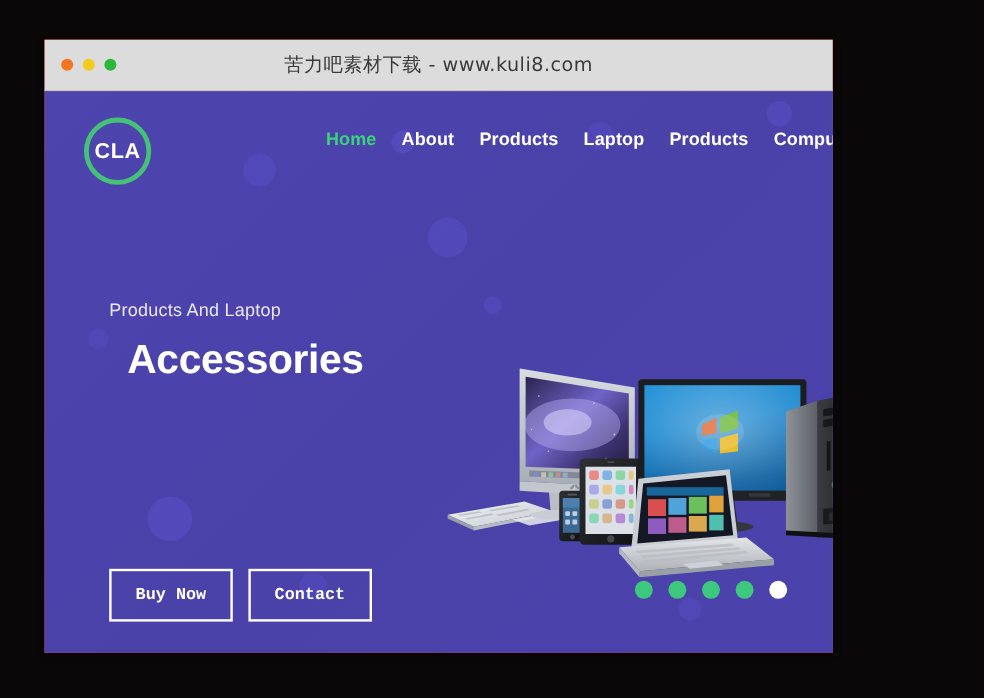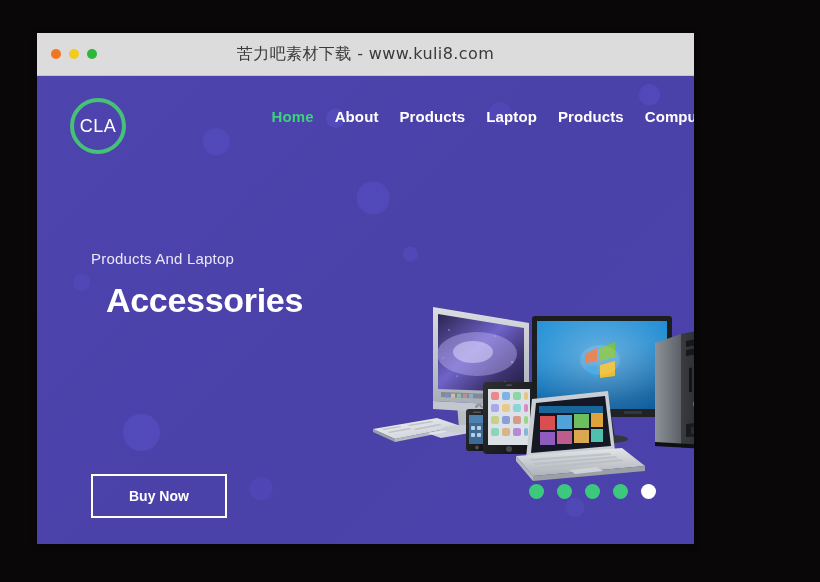--- a/index.html
+++ b/index.html
@@ -90,21 +90,21 @@
     border-radius: 50%;
     border: 4px solid #45c178;
     box-sizing: border-box;
     display: flex;
     align-items: center;
     justify-content: center;
   }
   #logo-text {
     color: #ffffff;
     font-size: 18px;
-    font-weight: normal;
+    font-weight: bold;
     letter-spacing: 0.5px;
   }
   #nav-links {
     position: absolute;
     right: 44px;
     top: 32px;
     display: flex;
     align-items: center;
     gap: 21px;
     padding-left: 44px;
@@ -156,22 +156,22 @@
     top: 306px;
     display: flex;
     gap: 13px;
   }
   .hero-btn {
     background: transparent;
     border: 2px solid #ffffff;
     color: #ffffff;
     font-size: 14px;
     font-weight: bold;
-    font-family: Liberation Sans, sans-serif;
-    padding: 13px 36px;
+    font-family: Liberation Mono, monospace;
+    padding: 13px 20px;
     cursor: pointer;
     line-height: 1;
   }
 
   
   #hero-image {
     position: absolute;
     left: 332px;
     top: 128px;
     width: 400px;
@@ -228,20 +228,21 @@
 
     <div id="hero">
 
       <div id="hero-left">
         <p id="hero-eyebrow">Products And Laptop</p>
         <h1 id="hero-title">Accessories</h1>
       </div>
 
       <div id="hero-buttons">
         <button class="hero-btn">Buy Now</button>
+        <button class="hero-btn">Contact</button>
       </div>
 
       <div id="hero-image">
         <svg width="400" height="185" viewBox="0 0 400 185" xmlns="http://www.w3.org/2000/svg">
           <defs>
             <linearGradient id="imacScreen" x1="0" y1="0" x2="1" y2="1">
               <stop offset="0%" stop-color="#2b2450"></stop>
               <stop offset="45%" stop-color="#6f63c8"></stop>
               <stop offset="75%" stop-color="#3d3370"></stop>
               <stop offset="100%" stop-color="#221c44"></stop>

